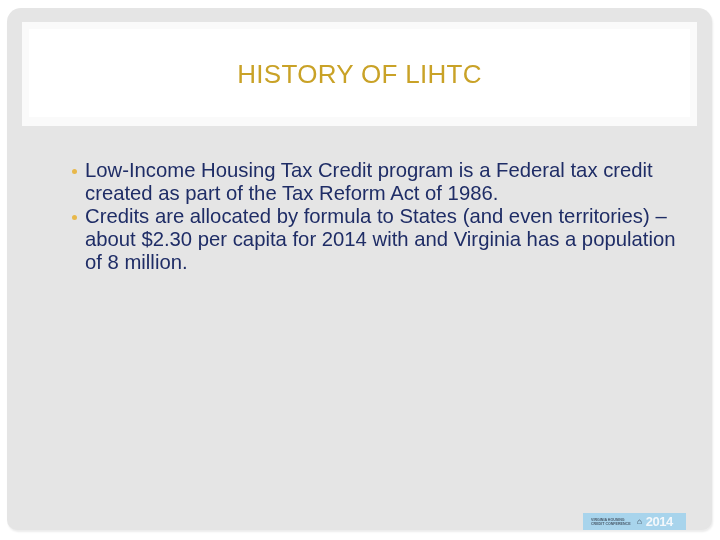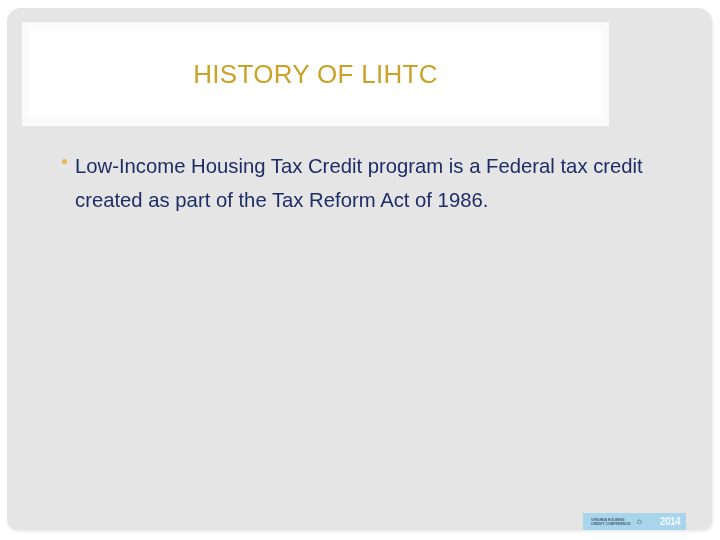--- a/index.html
+++ b/index.html
@@ -23,21 +23,21 @@
       width: 705px;
       height: 522px;
       background: #e5e5e5;
       border-radius: 14px 14px 10px 10px;
       box-shadow: 1px 2px 2px rgba(0,0,0,0.08);
     }
     .title-box {
       position: absolute;
       left: 22px;
       top: 22px;
-      width: 587px;
+      width: 675px;
       height: 104px;
       background: #fafafa;
     }
     .title-inner {
       position: absolute;
       left: 7px;
       top: 7px;
       right: 7px;
       bottom: 9px;
       background: #ffffff;
@@ -50,26 +50,26 @@
       font-size: 26px;
       color: #c9a227;
       letter-spacing: 0.3px;
       margin-top: 2px;
     }
     .bullets {
       position: absolute;
       left: 46px;
       top: 143px;
       width: 620px;
-      margin: 6px;
+      margin: 16px;
       padding: 0;
       list-style: none;
       font-family: "Liberation Sans", sans-serif;
       font-size: 20.3px;
-      line-height: 34px;
+      line-height: 23px;
       color: #1f2d66;
     }
     .bullet-item {
       position: relative;
       padding-left: 23px;
       margin: 0 0 0 0;
     }
     .bullet-dot {
       position: absolute;
       left: 10px;
@@ -98,44 +98,48 @@
       width: 44px;
       font-weight: bold;
       color: #4a5a6a;
     }
     .logo-house {
       font-size: 8px;
       margin-left: 2px;
       color: #2a3340;
     }
     .logo-year {
-      font-size: 10px;
+      font-size: 13px;
       font-weight: bold;
       color: #f4f8fb;
-      margin-left: 18px;
+      margin-left: 4px;
       letter-spacing: -0.5px;
     }
   </style>
 </head>
 <body>
 
 <div class="slide">
   <div class="panel"></div>
 
   <div class="title-box">
     <div class="title-inner">
       <span class="title-text">HISTORY OF LIHTC</span>
     </div>
   </div>
 
   <ul class="bullets">
     <li class="bullet-item">
       <span class="bullet-dot"></span>
       <span>Low-Income Housing Tax Credit program is a Federal tax credit created as part of the Tax Reform Act of 1986.</span>
     </li>
+    <li class="bullet-item">
+      <span class="bullet-dot"></span>
+      <span>Credits are allocated by formula to States (and even territories) – about $2.30 per capita for 2014 with and Virginia has a population of 8 million.</span>
+    </li>
   </ul>
 
   <div class="logo">
     <div class="logo-text">
       <div>VIRGINIA HOUSING</div>
       <div>CREDIT CONFERENCE</div>
     </div>
     <span class="logo-house">⌂</span>
     <span class="logo-year">2014</span>
   </div>

